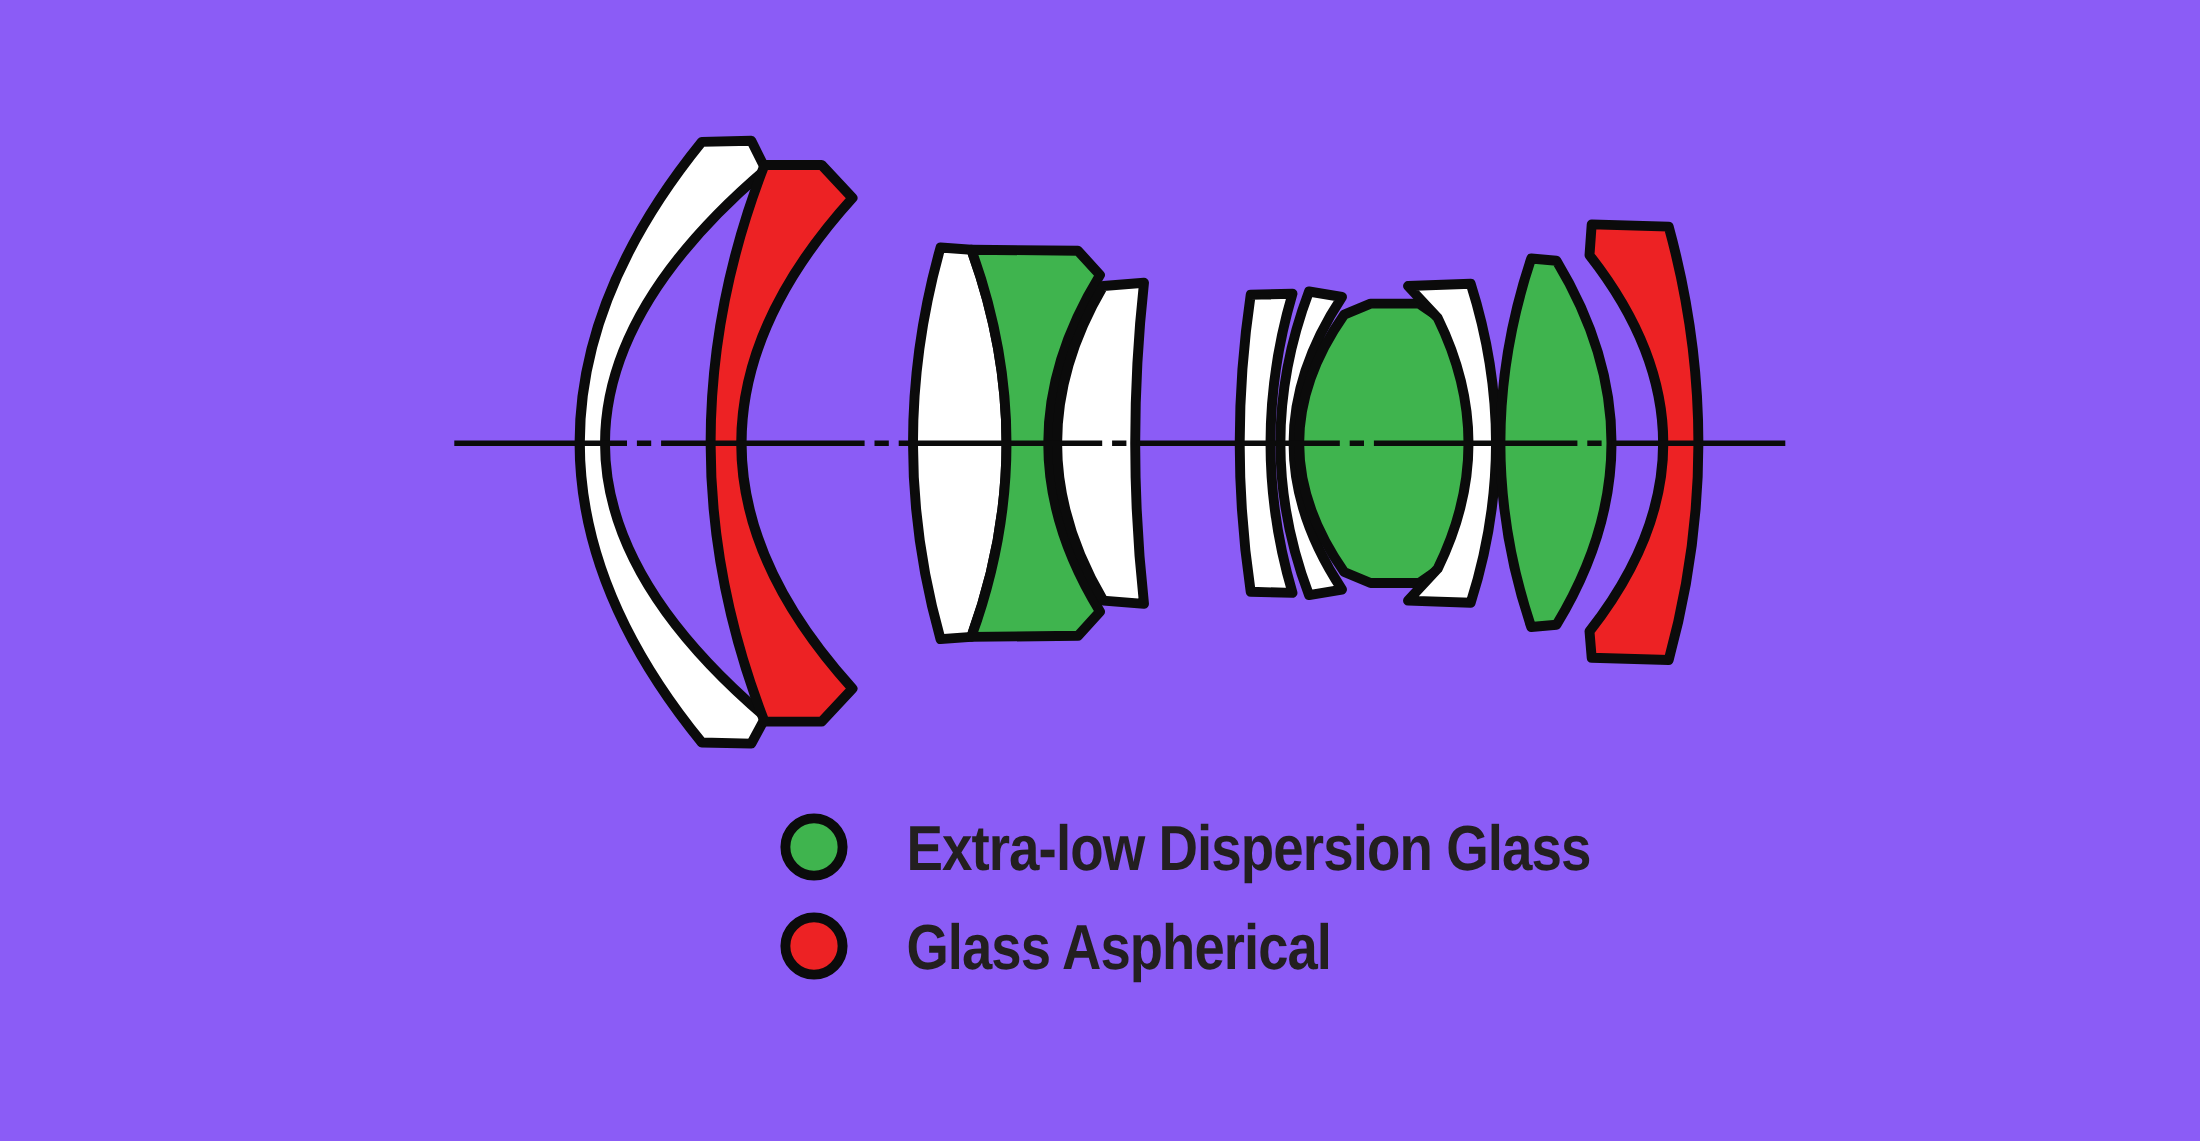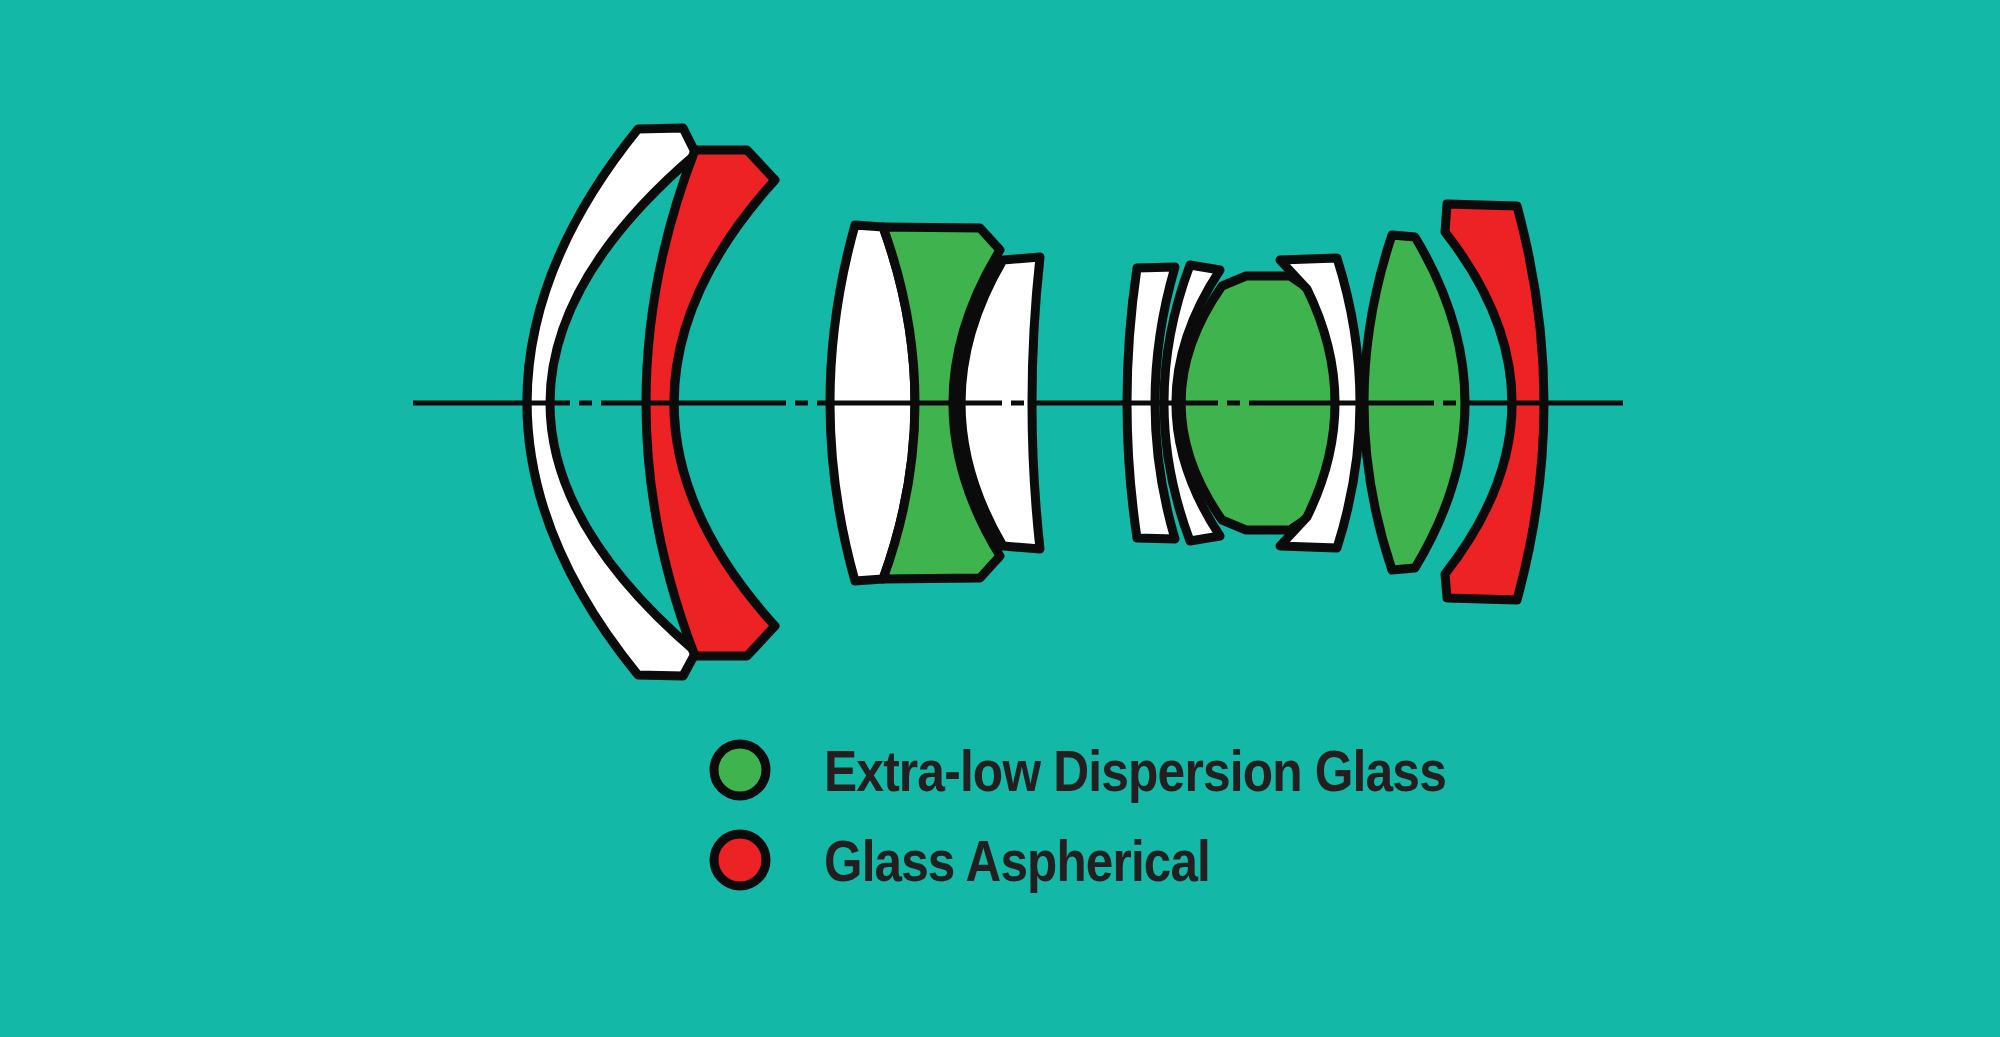--- a/index.html
+++ b/index.html
@@ -5,21 +5,21 @@
 <style>
   html, body {
     margin: 0;
     padding: 0;
     background: #ffffff;
   }
   .page {
     position: relative;
     width: 2000px;
     height: 1037px;
-    background: #14b8a6;
+    background: #8b5cf6;
     overflow: hidden;
     font-family: "Liberation Sans", sans-serif;
   }
   svg.diagram {
     display: block;
     width: 2000px;
     height: 1037px;
   }
   svg.diagram text {
     font-family: "Liberation Sans", "DejaVu Sans", sans-serif;

